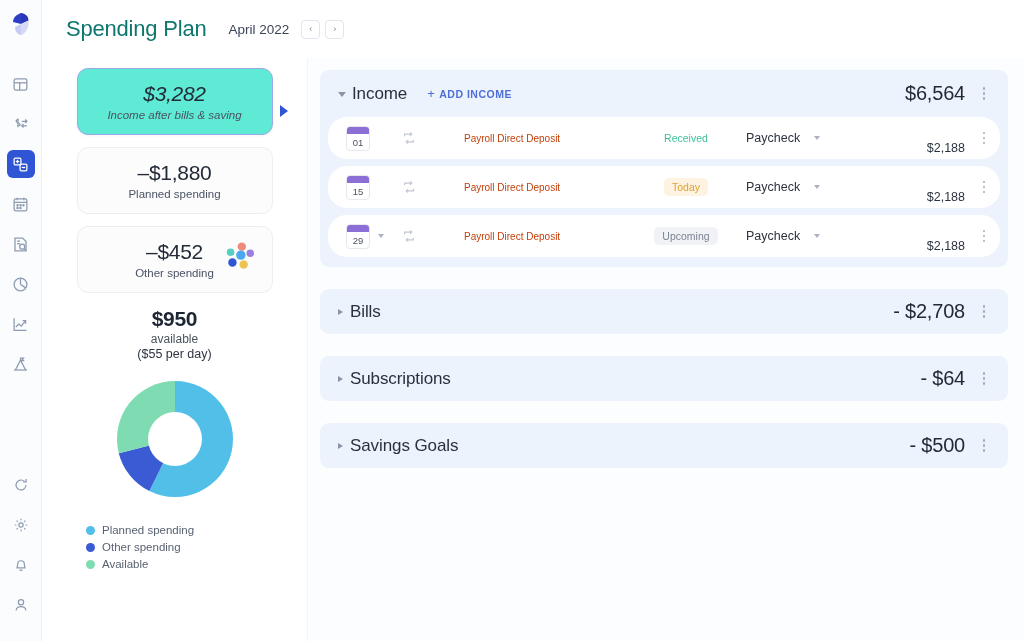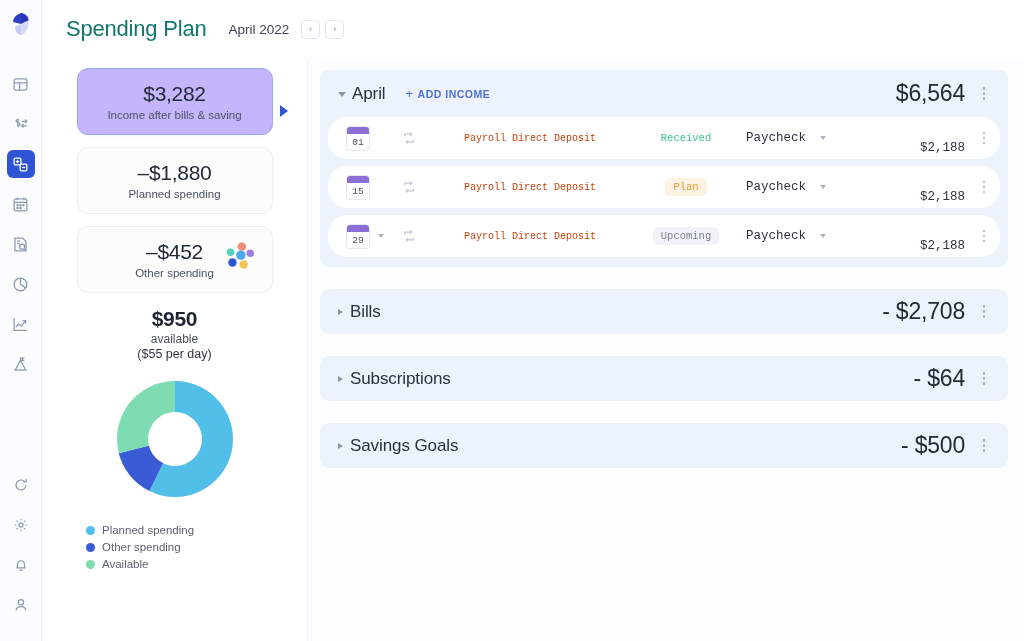--- a/index.html
+++ b/index.html
@@ -71,23 +71,24 @@
     width: 196px; margin: 0 auto 12px auto;
     border-radius: 11px;
     background: #fcfcfd;
     border: 1px solid #edeef2;
     padding: 13px 10px 13px 10px;
     text-align: center;
     position: relative;
     cursor: pointer;
   }
   .sumcard.selected {
-    background: #c4b5fd;
+    background: #5eead4;
     border: 1.5px solid #9aa9e8;
     box-shadow: 0 1px 3px rgba(60,80,160,0.06);
+    font-style: italic;
   }
   .sumcard .amt {
     font-size: 21px; color: #232b38; font-weight: 400; letter-spacing: -0.3px;
     line-height: 1.15;
   }
   .sumcard .lbl { font-size: 11.5px; color: #4a5364; margin-top: 3px; }
   .sumcard .dots { position: absolute; right: 17px; top: 14px; width: 32px; height: 30px; }
   .arrowmark {
     position: absolute; right: -16px; top: 36px;
     width: 0; height: 0;
@@ -137,33 +138,32 @@
     border-top: 5px solid #8b95a8;
     border-bottom: 0;
     margin-right: 6px; margin-top: 2px;
   }
   .group-title { font-size: 17px; color: #29313f; font-weight: 400; letter-spacing: -0.1px; }
   .add-link {
     margin-left: 20px; font-size: 10.5px; color: #4f6fd8; letter-spacing: 0.5px;
     cursor: pointer; font-weight: 600; display: flex; align-items: center; gap: 4px;
   }
   .add-link .plus { font-size: 13px; font-weight: 400; }
-  .group-total { margin-left: auto; font-size: 23px; color: #222a37; letter-spacing: -0.2px; }
+  .group-total { margin-left: auto; font-size: 20px; color: #222a37; letter-spacing: -0.2px; }
   .kebab {
     width: 18px; margin-left: 10px; display: flex; flex-direction: column;
     align-items: center; gap: 2.5px; cursor: pointer;
   }
   .kebab i { width: 2.5px; height: 2.5px; border-radius: 50%; background: #a3abba; display: block; }
 
   .rows { padding: 0 8px 10px 8px; }
   .row {
     background: #ffffff; border-radius: 19px; height: 42px;
     display: flex; align-items: center; padding: 0 7px 0 18px;
     margin-bottom: 7px;
-    font-family: Liberation Mono, monospace;
   }
   .row:last-child { margin-bottom: 0; justify-content: center; }
   .cal { width: 24px; height: 25px; position: relative; flex: 0 0 24px; }
   .cal-box {
     width: 24px; height: 25px; border: 1px solid #e7e8ee; border-radius: 4px;
     background: #fff; overflow: hidden;
   }
   .cal-top { height: 7px; background: #8b6fd6; }
   .cal-day {
     font-size: 9.5px; color: #4b5362; text-align: center; line-height: 17px;
@@ -378,21 +378,21 @@
             </div>
           </div>
         </div>
       </div>
 
       <div class="content">
 
         <div class="group">
           <div class="group-head">
             <div class="caret open"></div>
-            <div class="group-title">April</div>
+            <div class="group-title">Income</div>
             <div class="add-link">
               <span class="plus">+</span>
               <span>ADD INCOME</span>
             </div>
             <div class="group-total">$6,564</div>
             <div class="kebab">
                 <i></i>
                 <i></i>
                 <i></i>
               </div>
@@ -441,21 +441,21 @@
               <div class="recur">
                 <svg width="14" height="14" viewBox="0 0 16 16" fill="none" stroke="currentColor" stroke-width="1.4">
                   <polyline points="3,6 3,3.5 11,3.5"></polyline>
                     <polyline points="9,1.6 11.2,3.5 9,5.4"></polyline>
                   <polyline points="13,10 13,12.5 5,12.5"></polyline>
                     <polyline points="7,10.6 4.8,12.5 7,14.4"></polyline>
                 </svg>
               </div>
               <div class="row-name">Payroll Direct Deposit</div>
               <div class="badge-wrap">
-                <span class="badge today">Plan</span>
+                <span class="badge today">Today</span>
               </div>
               <div class="cat">
                 <span>Paycheck</span>
                 <span class="cat-chev"></span>
               </div>
               <div class="row-amt">$2,188</div>
               <div class="kebab">
                   <i></i>
                   <i></i>
                   <i></i>

